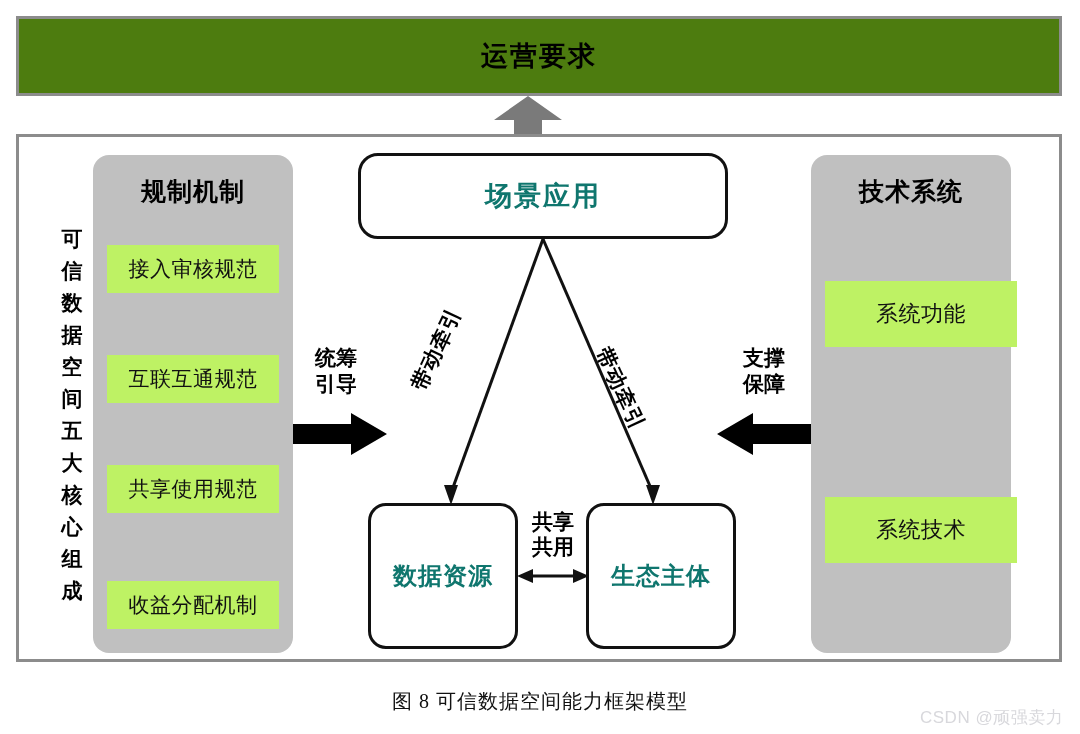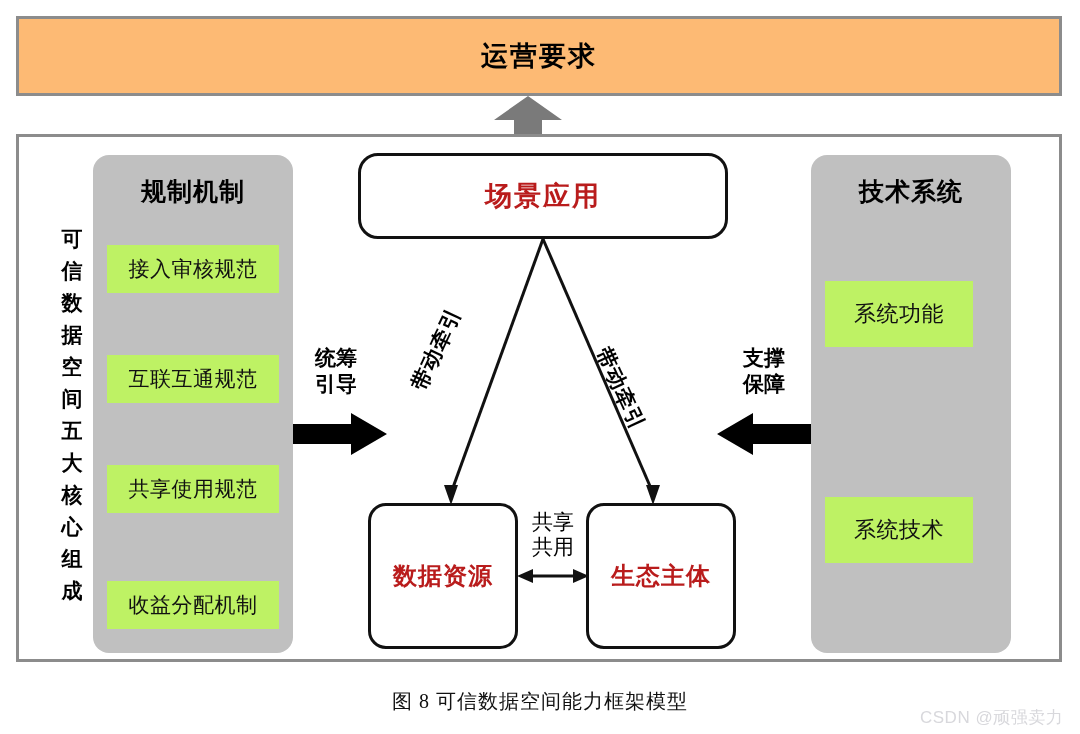--- a/index.html
+++ b/index.html
@@ -9,21 +9,21 @@
     font-family:"Liberation Sans","DejaVu Sans",sans-serif;
     color:#111;
     overflow:hidden;
     position:relative;
   }
   #stage{position:absolute;left:0;top:0;width:1080px;height:734px;}
 
   
   .top-box{
     position:absolute;left:16px;top:16px;width:1046px;height:80px;
-    border:3px solid #8c8c8c;background:#fdba74;
+    border:3px solid #8c8c8c;background:#4d7c0f;
     box-sizing:border-box;
     display:flex;align-items:center;justify-content:center;
   }
   .top-box .t{
     font-size:27px;font-weight:bold;letter-spacing:2px;color:#000;
   }
 
   
   .up-arrow{position:absolute;left:492px;top:96px;width:72px;height:42px;}
 
@@ -60,50 +60,50 @@
     display:flex;align-items:center;justify-content:center;
     font-size:21px;color:#111;letter-spacing:0.5px;
   }
   
   .panel-left .wbox{left:14px;width:172px;height:48px;}
   .lb1{top:90px;}
   .lb2{top:200px;}
   .lb3{top:310px;}
   .lb4{top:418px;margin-top:8px;}
   
-  .panel-right .wbox{left:14px;width:148px;height:66px;font-size:22px;}
+  .panel-right .wbox{left:14px;width:192px;height:66px;font-size:22px;}
   .rb1{top:126px;}
   .rb2{top:342px;}
 
   
   .node{
     position:absolute;background:#ffffff;border:3px solid #111;
     border-radius:18px;box-sizing:border-box;
     display:flex;align-items:center;justify-content:center;
-    font-weight:bold;color:#b91c1c;
+    font-weight:bold;color:#0f766e;
   }
   .node-scene{left:339px;top:16px;width:370px;height:86px;font-size:27px;letter-spacing:2px;border-radius:20px;}
   .node-data{left:349px;top:366px;width:150px;height:146px;font-size:24px;letter-spacing:1px;}
   .node-eco{left:567px;top:366px;width:150px;height:146px;font-size:24px;letter-spacing:1px;}
 
   
   .lines{position:absolute;left:0;top:0;width:1040px;height:522px;pointer-events:none;}
 
   
   .diag-label{
     position:absolute;font-size:21px;font-weight:bold;color:#000;
     white-space:nowrap;letter-spacing:1px;
   }
   .diag-left{left:386px;top:246px;transform:rotate(-65deg);transform-origin:0 0;}
   .diag-right{left:596px;top:206px;transform:rotate(65deg);transform-origin:0 0;}
 
   
   .share-label{
     position:absolute;left:505px;top:372px;width:58px;
-    text-align:center;font-size:21px;font-weight:normal;line-height:25px;color:#000;
+    text-align:center;font-size:21px;font-weight:bold;line-height:25px;color:#000;
   }
   .share-label span{display:block;}
 
   
   .barrow{position:absolute;}
   .barrow-left{left:274px;top:276px;width:94px;height:42px;}
   .barrow-right{left:698px;top:276px;width:94px;height:42px;}
   .barrow-label{
     position:absolute;font-size:21px;font-weight:bold;line-height:26px;
     text-align:center;color:#000;width:70px;

